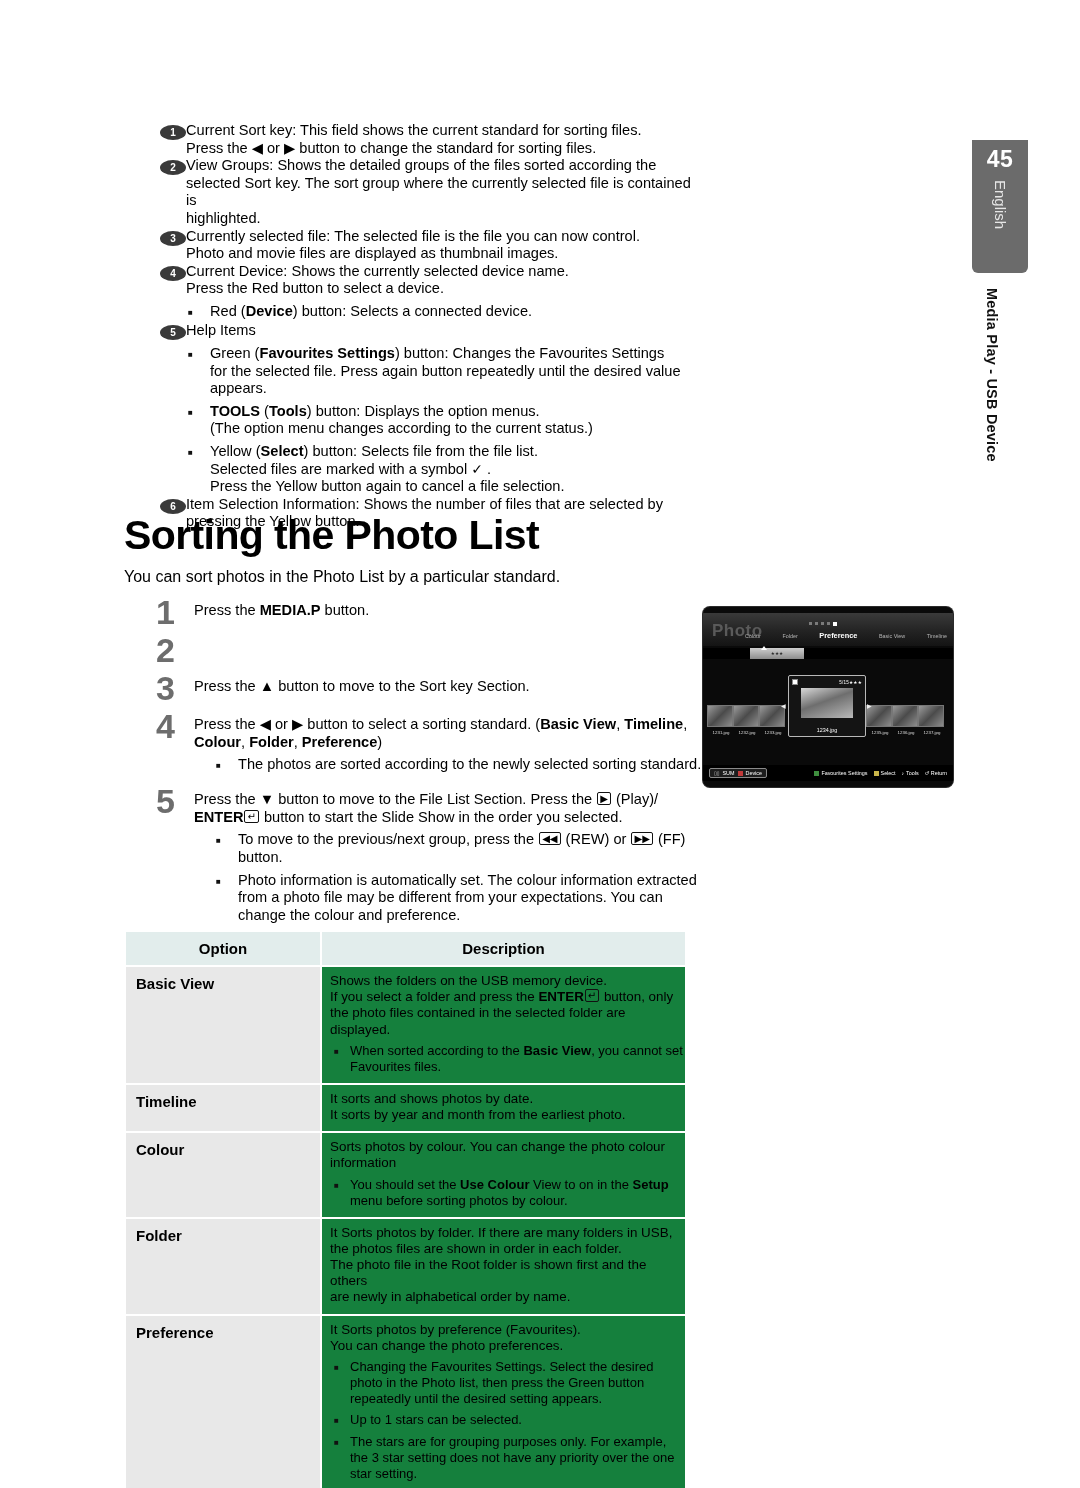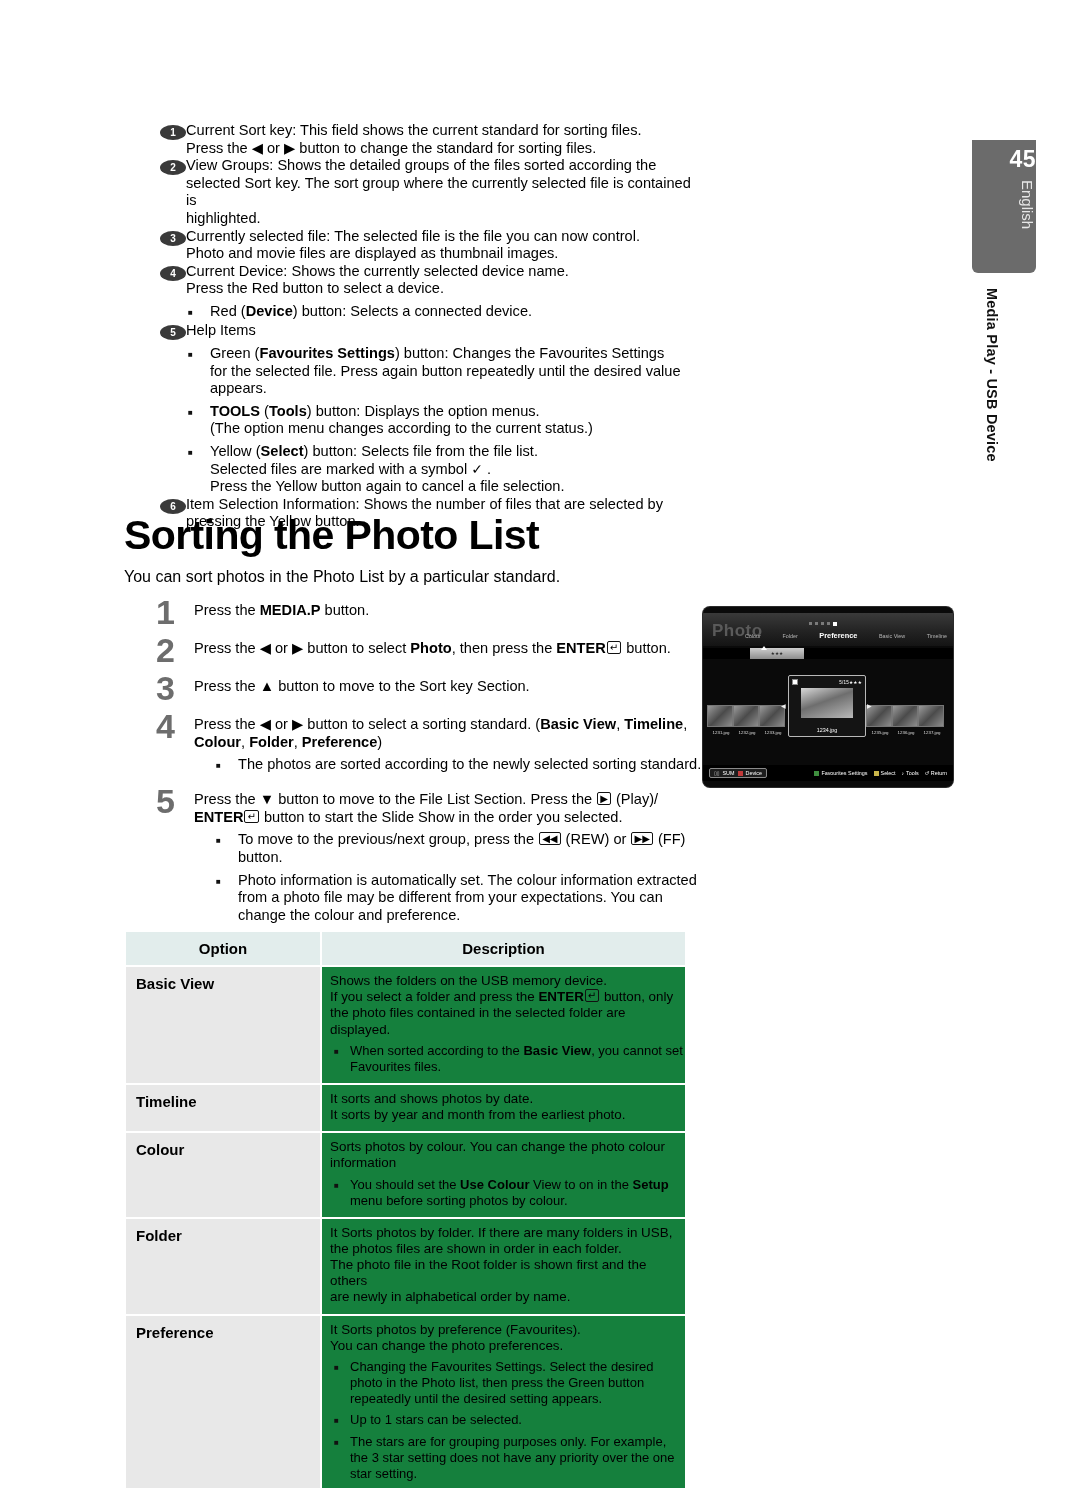--- a/index.html
+++ b/index.html
@@ -9,25 +9,25 @@
     background:#ffffff;
     font-family:"Liberation Sans", sans-serif;
     color:#000;
     position:relative;
     overflow:hidden;
   }
 
   
   .page-tab {
     position:absolute; left:972px; top:140px;
-    width:64px; height:133px;
+    width:56px; height:133px;
     background:#6b6b6b;
     border-radius:0 0 6px 6px;
     color:#fff;
-    display:flex; flex-direction:column; align-items:flex-end;
+    display:flex; flex-direction:column; align-items:center;
   }
   .page-tab .pg-num {
     font-size:23px; font-weight:bold; letter-spacing:.5px;
     margin-top:6px;
   }
   .page-tab .pg-lang {
     font-size:15px;
     writing-mode:vertical-rl;
     margin-top:7px;
     color:#e6e6e6;
@@ -315,23 +315,20 @@
 
 <div class="steps" id="steps">
     <div class="step" style="margin-top:0px">
       <span class="step-num">1</span>
       <span class="step-body">
         <p>Press the <b>MEDIA.P</b> button.</p>
       </span>
     </div>
     <div class="step" style="margin-top:6px">
       <span class="step-num">2</span>
-      <span class="step-body">
-        <p>Press the ◀ or ▶ button to select <b>Photo</b>, then press the <b>ENTER</b><span class="keybox">↵</span> button.</p>
-      </span>
     </div>
     <div class="step" style="margin-top:6px">
       <span class="step-num">3</span>
       <span class="step-body">
         <p>Press the ▲ button to move to the Sort key Section.</p>
       </span>
     </div>
     <div class="step" style="margin-top:6px">
       <span class="step-num">4</span>
       <span class="step-body">

